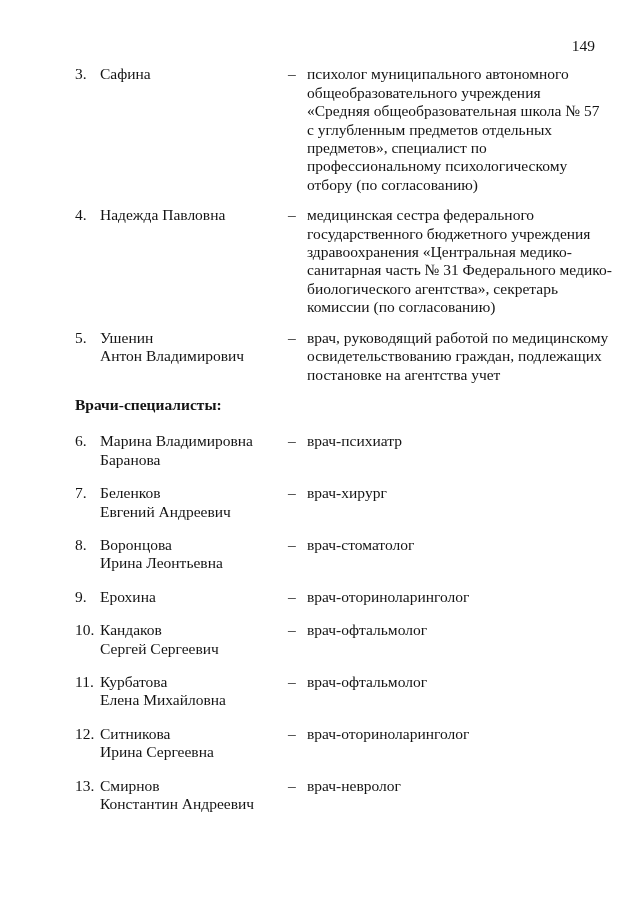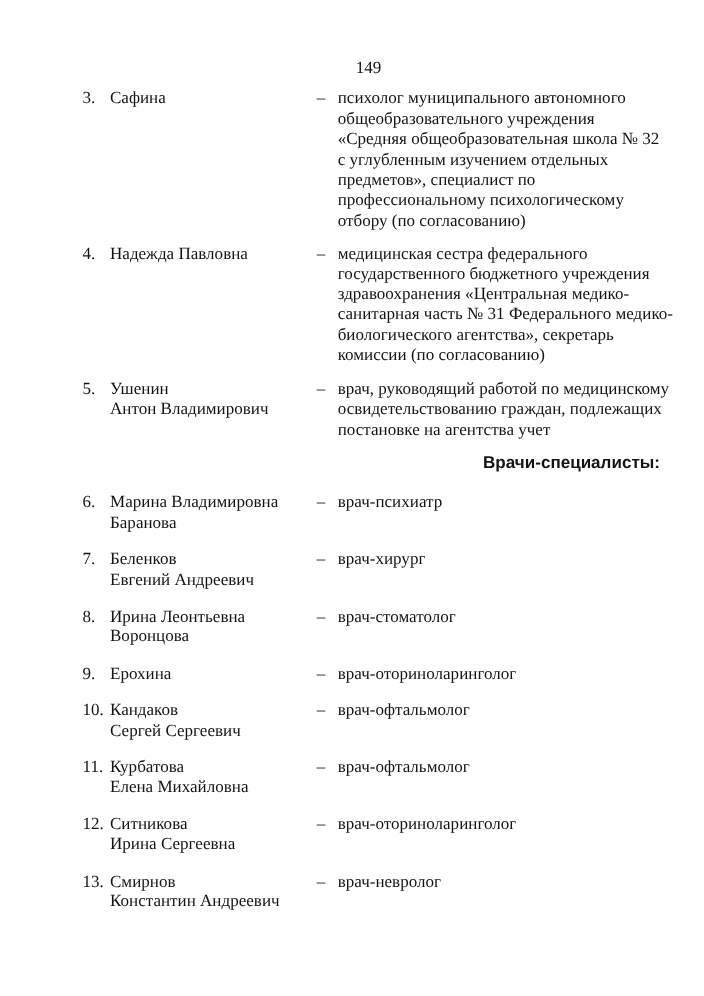--- a/index.html
+++ b/index.html
@@ -18,61 +18,59 @@
   }
   .page {
     box-sizing: border-box;
     width: 640px;
     height: 905px;
     padding: 37px 40px 0 75px;
     background: #ffffff;
   }
   .page-number {
     width: 520px;
-    text-align: center;
+    text-align: right;
     margin-bottom: 10px;
-    margin-top: 16px;
   }
   .entry {
     display: grid;
     grid-template-columns: 25px 188px 19px 288px;
     align-items: start;
   }
   .members .entry { margin-bottom: 12px; }
   .specialists .entry { margin-bottom: 15px; }
   .entry .num { text-align: left; }
   .entry .dash { text-align: left; }
   .section-heading {
     font-weight: bold;
     font-size: 15.5px;
     line-height: 18.4px;
     margin: 2px 0 18px 0;
-    font-family: Liberation Sans, sans-serif;
-    text-align: right;
+    font-family: Liberation Serif, serif;
   }
   .line { white-space: nowrap; }
 </style>
 </head>
 <body>
 
 <div class="page">
   <div class="page-number">149</div>
 
   <div class="members" id="members-list">
       <div class="entry">
         <div class="num">3.</div>
         <div class="name">
           <div class="line">Сафина</div>
         </div>
         <div class="dash">–</div>
         <div class="role">
           <div class="line">психолог муниципального автономного</div>
           <div class="line">общеобразовательного учреждения</div>
-          <div class="line">«Средняя общеобразовательная школа № 32</div>
-          <div class="line">с углубленным изучением отдельных</div>
+          <div class="line">«Средняя общеобразовательная школа № 57</div>
+          <div class="line">с углубленным предметов отдельных</div>
           <div class="line">предметов», специалист по</div>
           <div class="line">профессиональному психологическому</div>
           <div class="line">отбору (по согласованию)</div>
         </div>
       </div>
       <div class="entry">
         <div class="num">4.</div>
         <div class="name">
           <div class="line">Надежда Павловна</div>
         </div>
@@ -122,22 +120,22 @@
           <div class="line">Евгений Андреевич</div>
         </div>
         <div class="dash">–</div>
         <div class="role">
           <div class="line">врач-хирург</div>
         </div>
       </div>
       <div class="entry">
         <div class="num">8.</div>
         <div class="name">
+          <div class="line">Воронцова</div>
           <div class="line">Ирина Леонтьевна</div>
-          <div class="line">Воронцова</div>
         </div>
         <div class="dash">–</div>
         <div class="role">
           <div class="line">врач-стоматолог</div>
         </div>
       </div>
       <div class="entry">
         <div class="num">9.</div>
         <div class="name">
           <div class="line">Ерохина</div>

